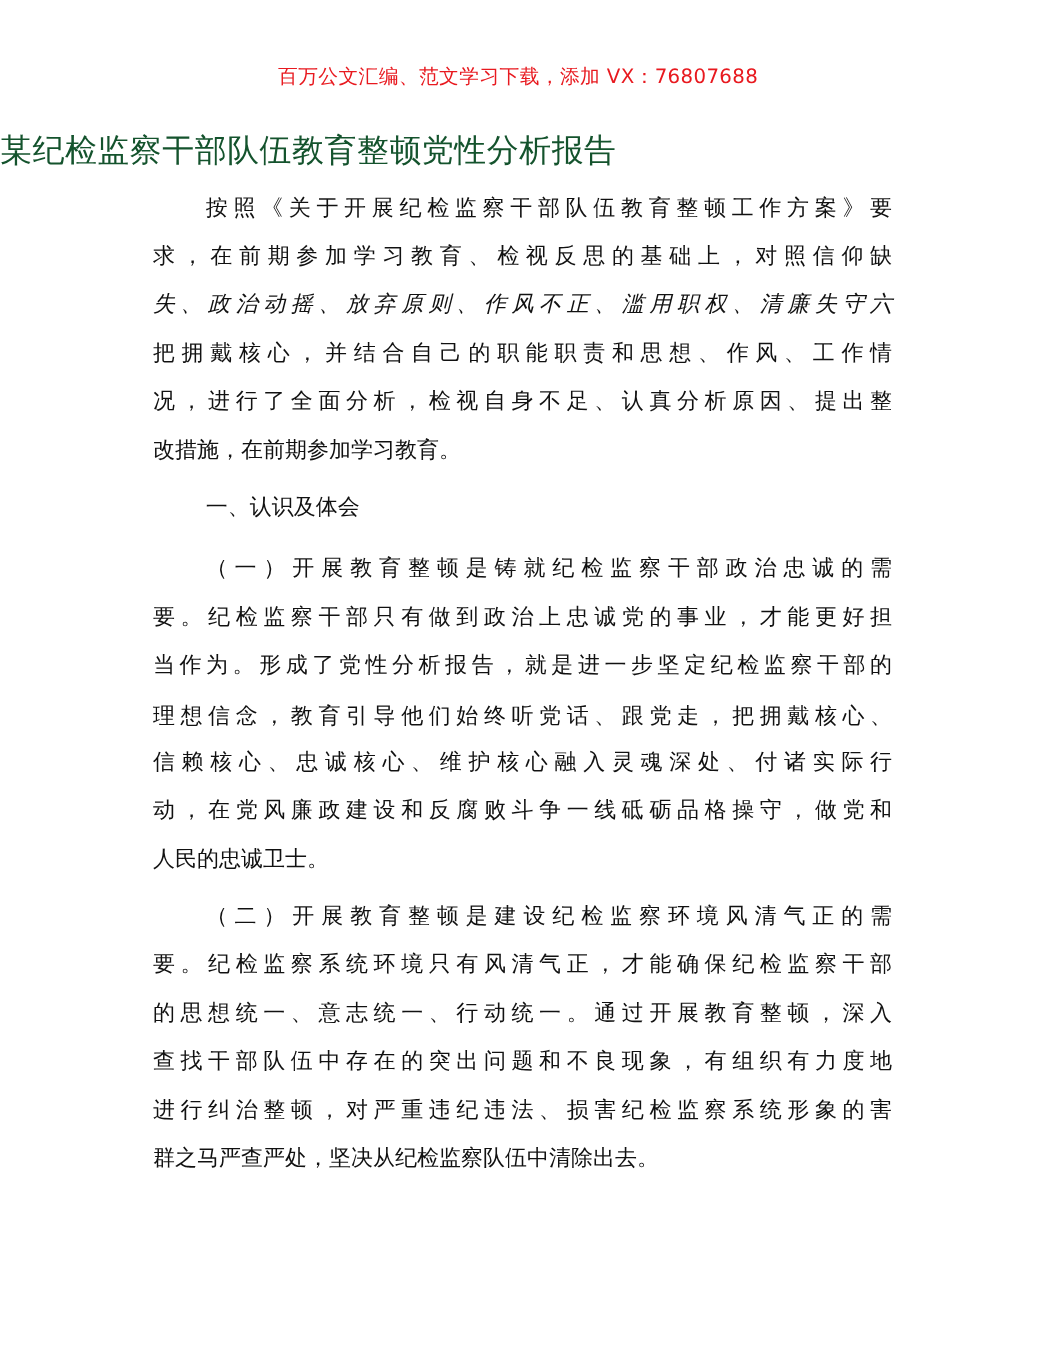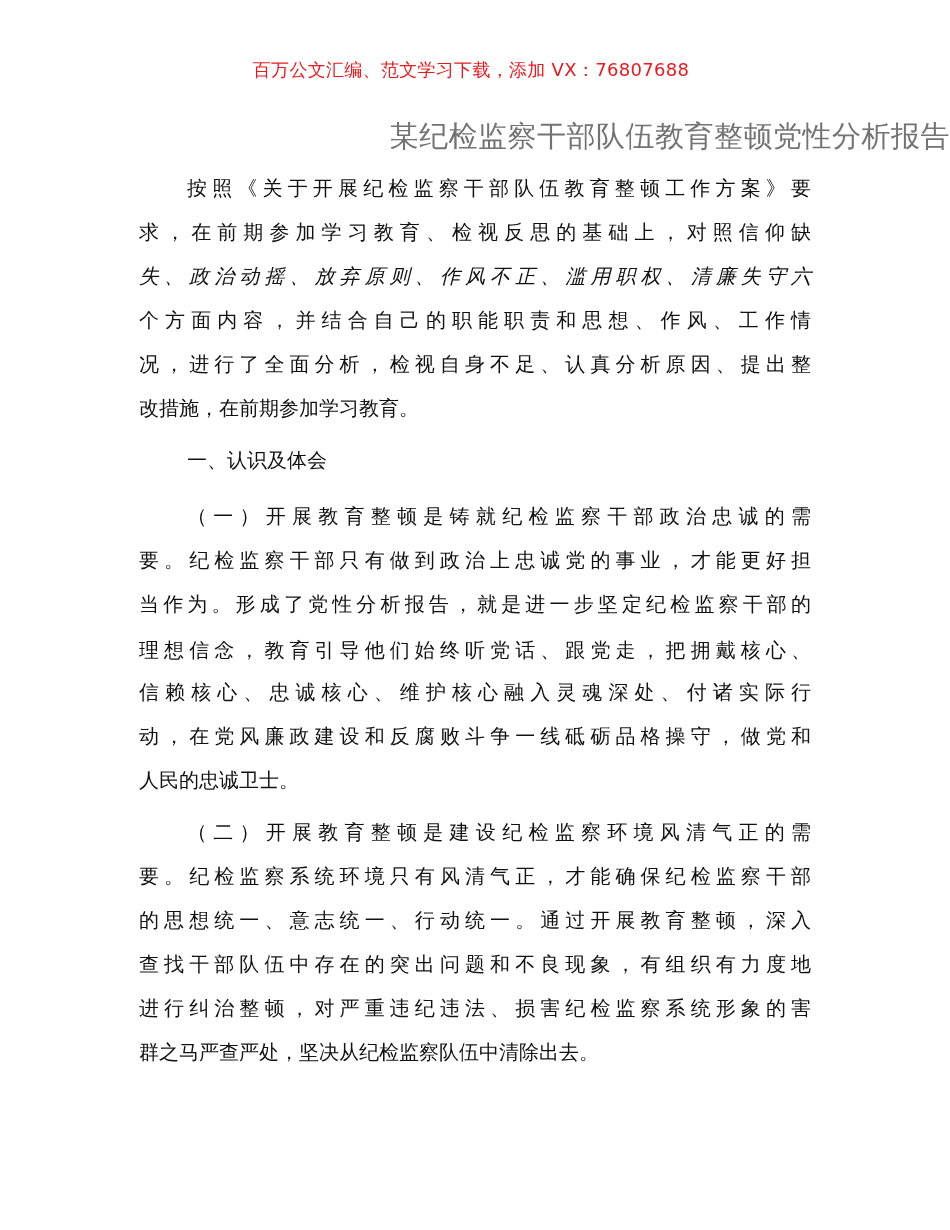--- a/index.html
+++ b/index.html
@@ -24,24 +24,24 @@
       font-size: 18px;
       line-height: 28px;
       color: #e8191f;
       letter-spacing: 0.3px;
     }
     .doc-title {
       position: absolute;
       top: 114px;
       left: 0;
       width: 950px;
-      text-align: right;
+      text-align: left;
       font-size: 29px;
       line-height: 44px;
-      color: #737373;
+      color: #14532d;
       letter-spacing: 0.5px;
     }
     .line {
       position: absolute;
       left: 139px;
       width: 672px;
       font-size: 20px;
       line-height: 36px;
       white-space: nowrap;
       text-align: justify;
@@ -62,21 +62,21 @@
 <div>
 
   <div class="header-banner">百万公文汇编、范文学习下载，添加 VX：76807688</div>
 
   <div class="doc-title">某纪检监察干部队伍教育整顿党性分析报告</div>
 
   <div>
     <div class="line indent" style="top:170px;">按照《关于开展纪检监察干部队伍教育整顿工作方案》要</div>
     <div class="line" style="top:214px;">求，在前期参加学习教育、检视反思的基础上，对照信仰缺</div>
     <div class="line" style="top:258px;font-style:italic;">失、政治动摇、放弃原则、作风不正、滥用职权、清廉失守六</div>
-    <div class="line" style="top:302px;">个方面内容，并结合自己的职能职责和思想、作风、工作情</div>
+    <div class="line" style="top:302px;">把拥戴核心，并结合自己的职能职责和思想、作风、工作情</div>
     <div class="line" style="top:346px;">况，进行了全面分析，检视自身不足、认真分析原因、提出整</div>
     <div class="line last" style="top:390px;">改措施，在前期参加学习教育。</div>
   </div>
 
   <div class="line indent last" style="top:442px;">一、认识及体会</div>
 
   <div>
     <div class="line indent" style="top:498px;">（一）开展教育整顿是铸就纪检监察干部政治忠诚的需</div>
     <div class="line" style="top:542px;">要。纪检监察干部只有做到政治上忠诚党的事业，才能更好担</div>
     <div class="line" style="top:586px;">当作为。形成了党性分析报告，就是进一步坚定纪检监察干部的</div>

